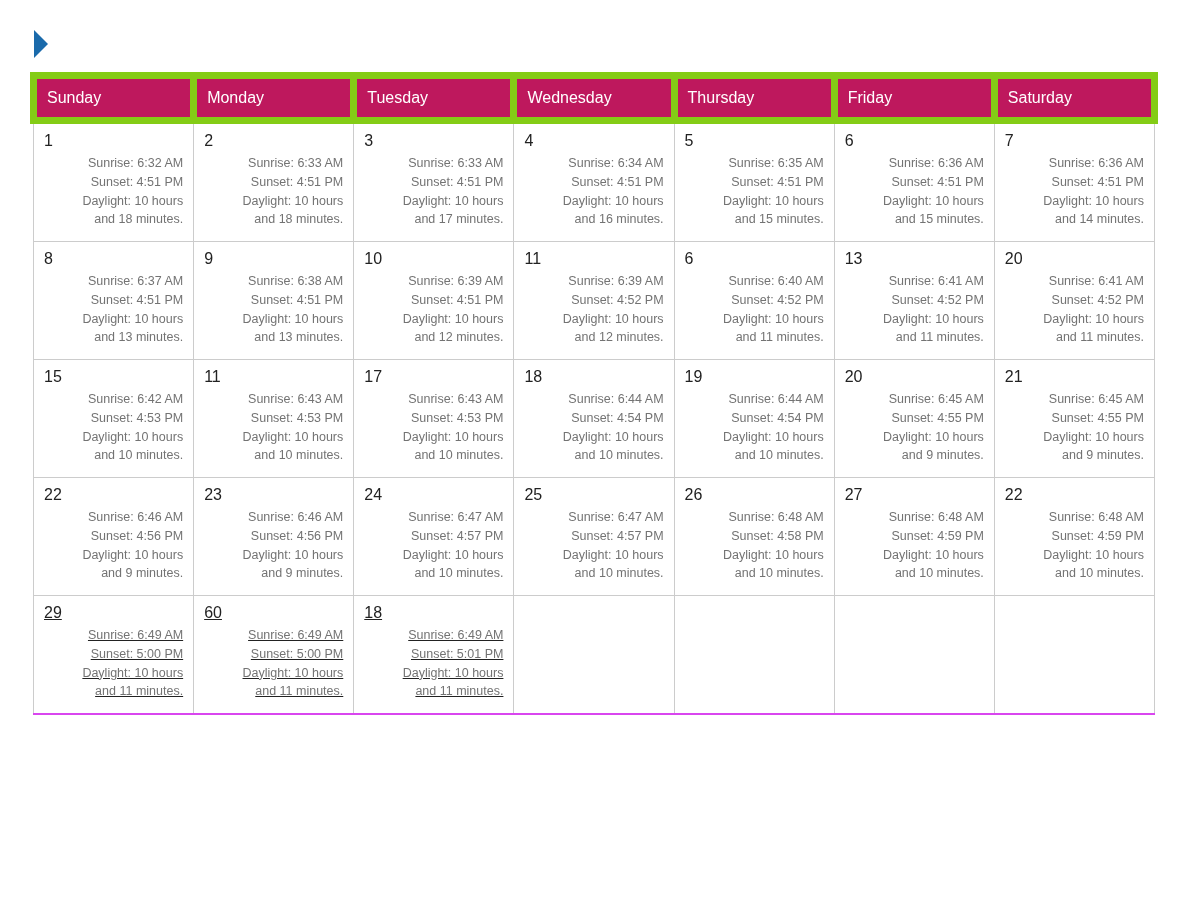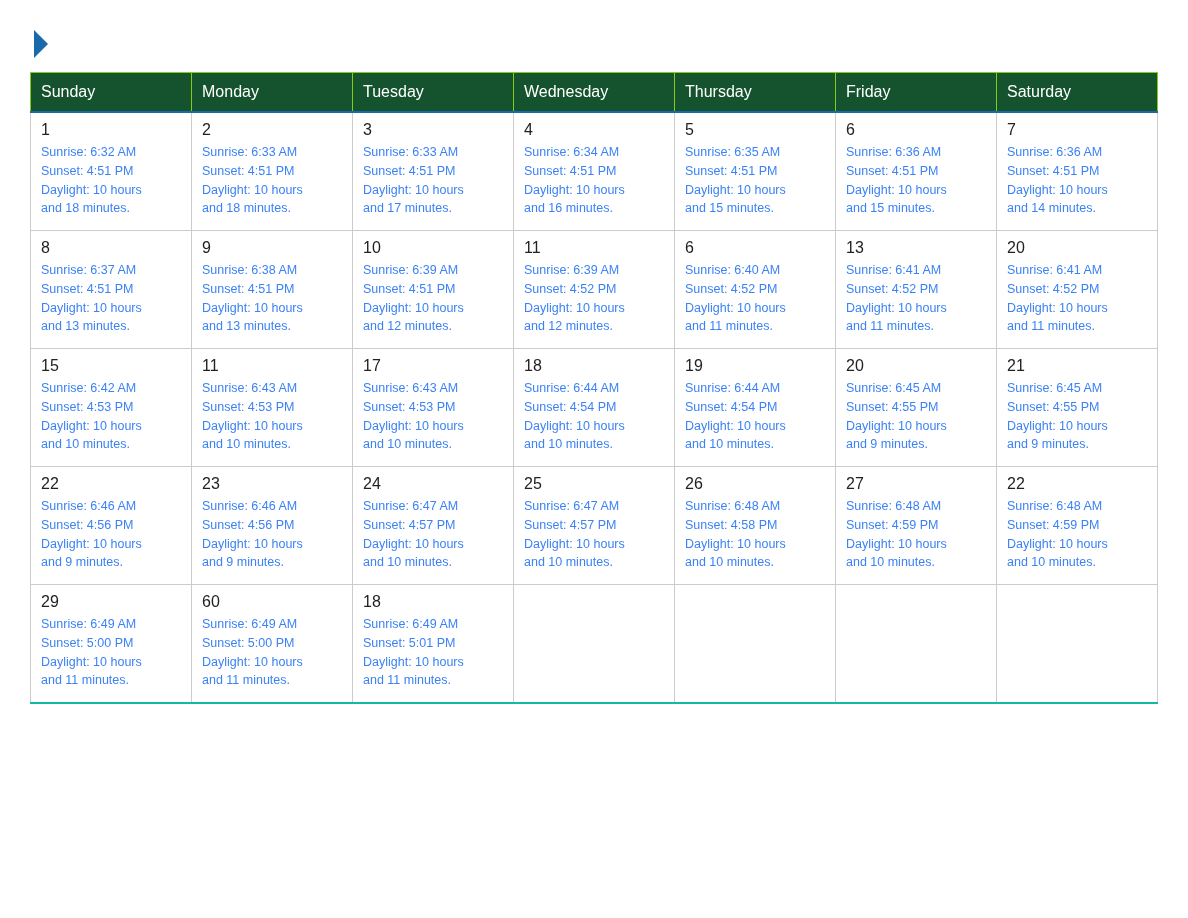--- a/index.html
+++ b/index.html
@@ -63,50 +63,52 @@
       font-size: 22px;
       color: #444;
       margin-top: 4px;
     }
     table {
       width: 100%;
       border-collapse: collapse;
       margin-top: 12px;
     }
     th {
-      background-color: #14532d;
+      background-color: #be185d;
       color: #fff;
       text-align: left;
       padding: 10px 10px;
       font-size: 16px;
       font-weight: normal;
-      border: 1px solid #84cc16;
+      border: 7px solid #84cc16;
     }
     td {
       vertical-align: top;
       padding: 8px 10px 12px 10px;
       border: 1px solid #ccc;
       font-size: 13px;
       color: #222;
       width: 14.28%;
       min-height: 90px;
     }
     .day-number {
       font-size: 16px;
       font-weight: normal;
       margin-bottom: 4px;
       display: block;
     }
     .day-info {
       font-size: 12.5px;
       line-height: 1.5;
-      color: #3b82f6;
+      color: #737373;
+      text-align: right;
     }
     tr:last-child td {
-      border-bottom: 2px solid #14b8a6;
+      border-bottom: 2px solid #d946ef;
+      text-decoration: underline;
     }
     tbody tr:first-child td {
       border-top: 2px solid #1a6aab;
     }
     .empty-cell {
       background: #fff;
     }
   </style>
 </head>
 <body>

